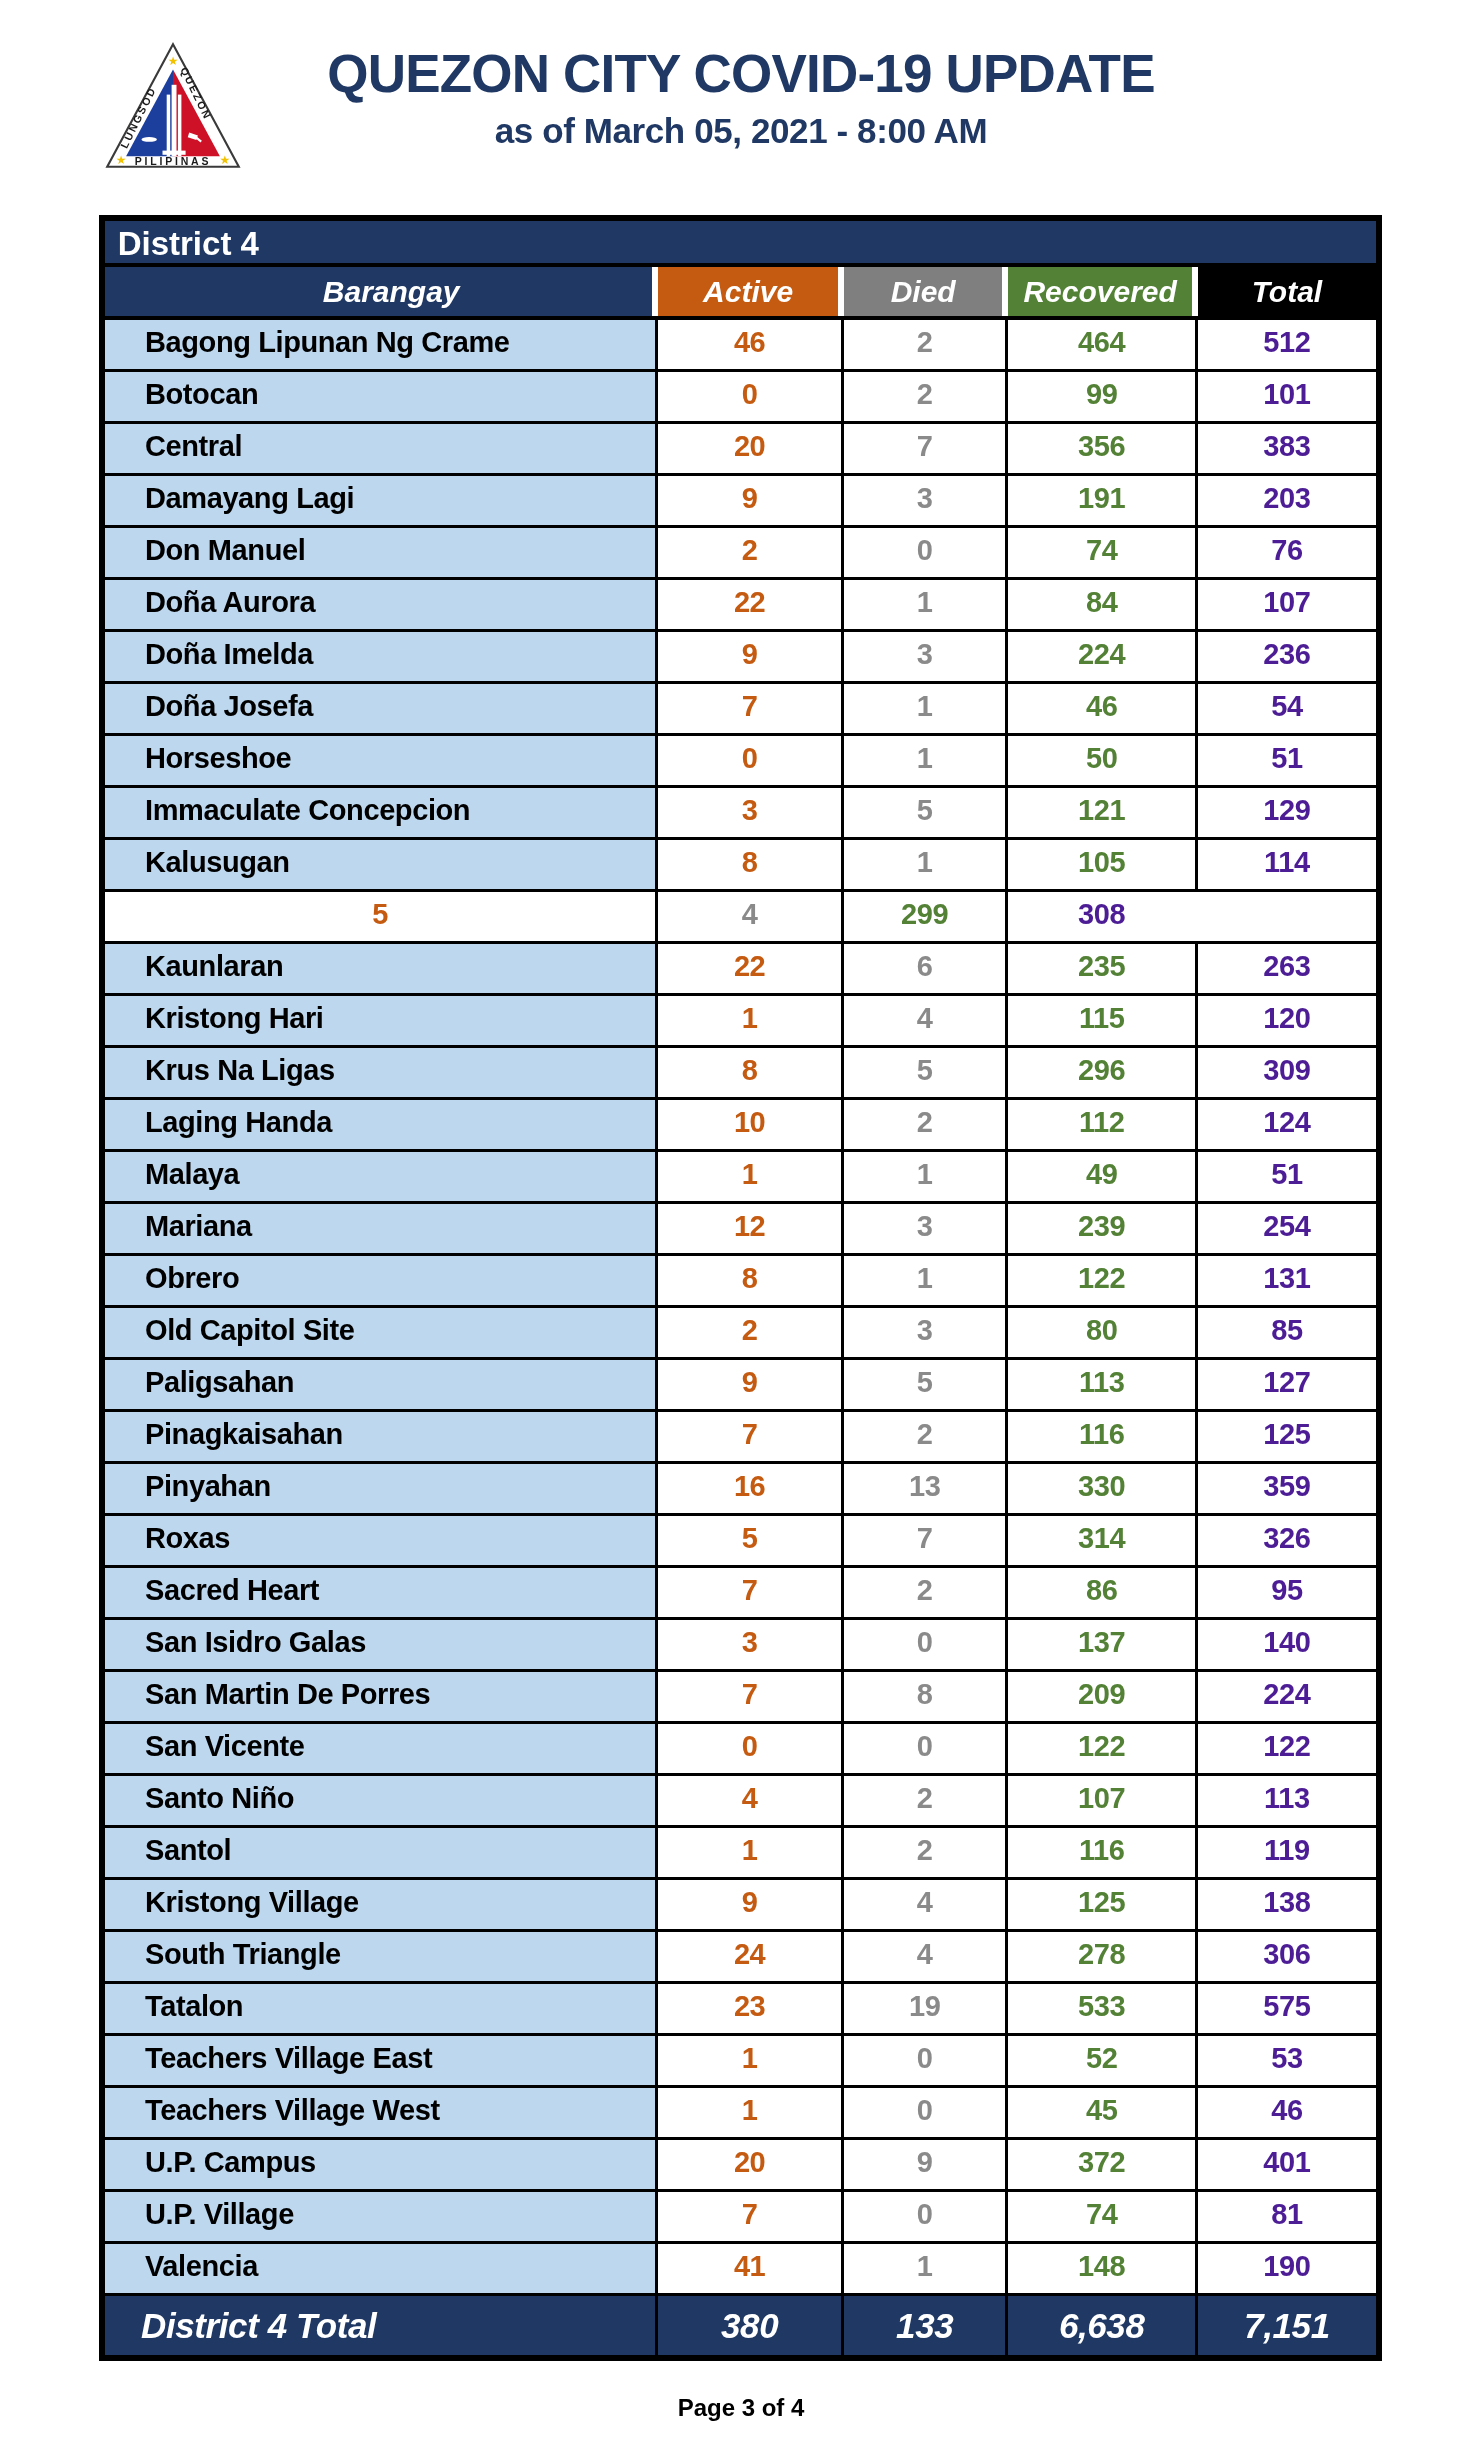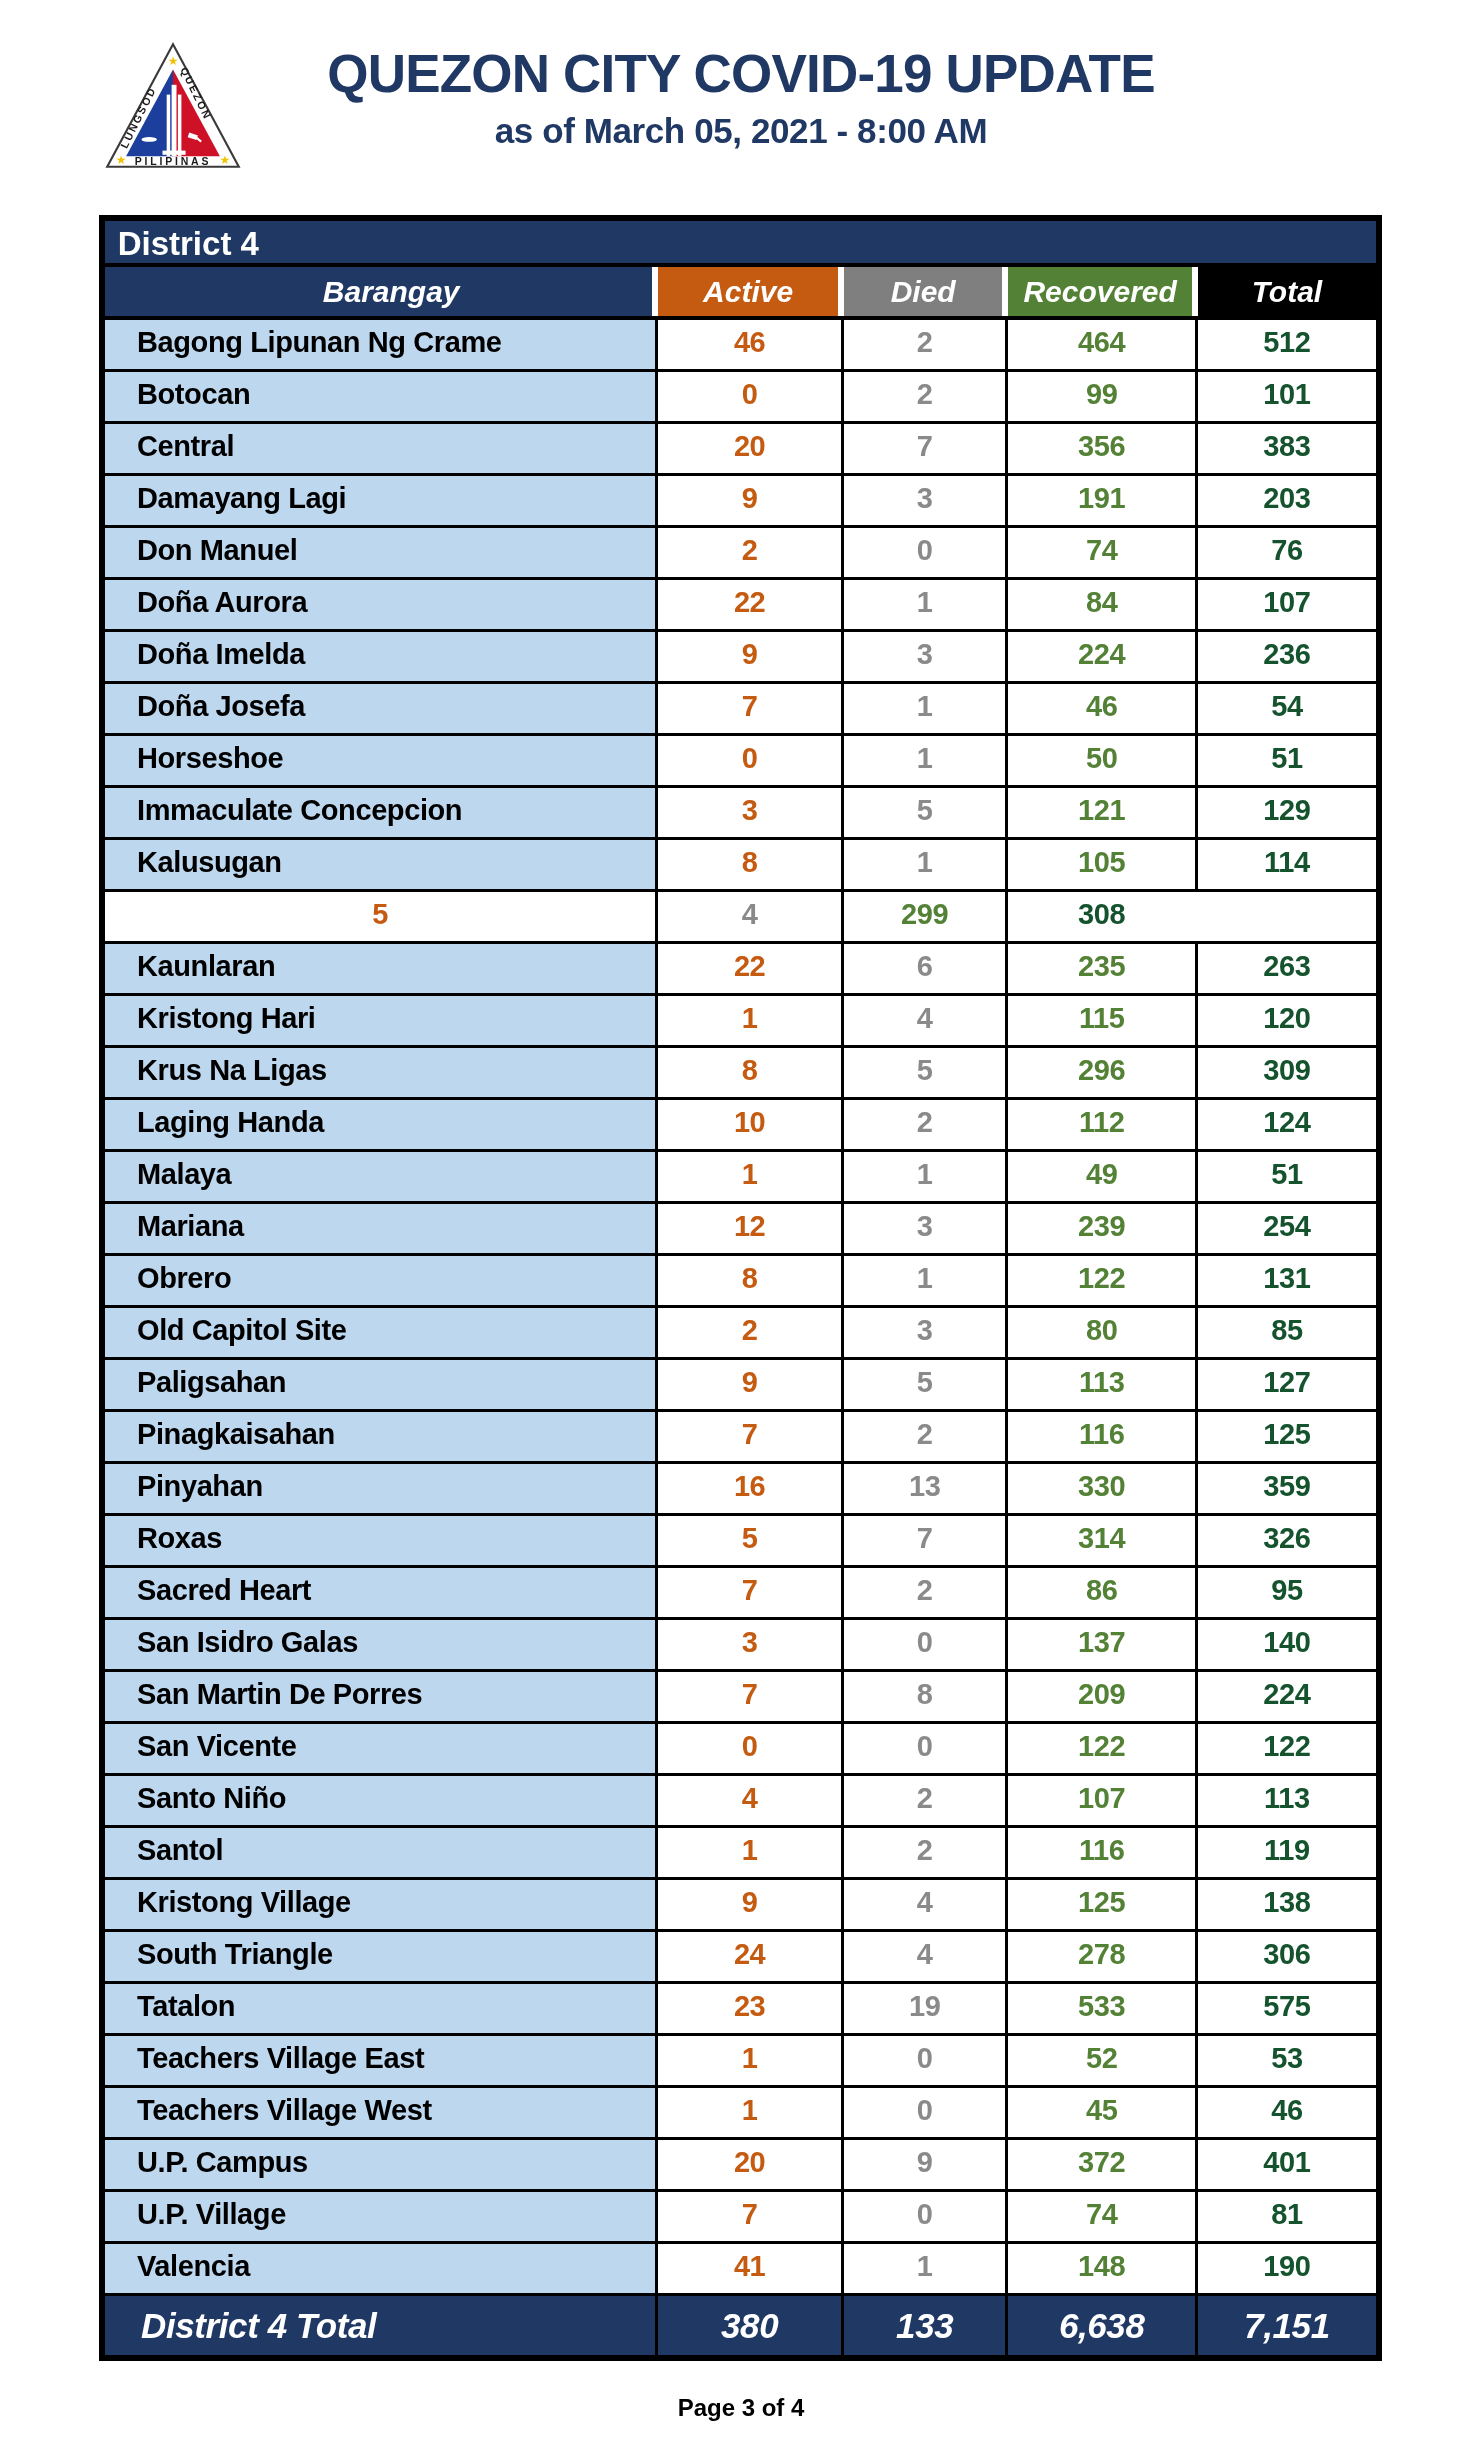--- a/index.html
+++ b/index.html
@@ -48,25 +48,25 @@
   .h-cell:first-child { border-left:none; }
   .h-cell:last-child  { border-right:none; }
 
   .t-row { height:49px; border-bottom:3.2px solid #000; background:#fff; }
   .cell {
     box-sizing:border-box; font-weight:bold; font-size:29px;
     line-height:45px; text-align:center; letter-spacing:-0.4px;
     font-stretch:condensed; overflow:hidden; white-space:nowrap;
   }
   .cell + .cell { border-left:3.2px solid #000; }
-  .cell-name  { background:#BDD7EE; text-align:left; padding-left:32px; color:#000; }
+  .cell-name  { background:#BDD7EE; text-align:left; padding-left:40px; color:#000; }
   .cell-active    { color:#C55A11; }
   .cell-died      { color:#8A8A8A; }
   .cell-recovered { color:#538135; }
-  .cell-total     { color:#14532d; }
+  .cell-total     { color:#4c1d95; }
 
   .total-row { height:59px; background:#1F3864; border-bottom:none; }
   .total-row .cell {
     color:#fff; font-style:italic; font-size:35px; line-height:59px;
   }
   .total-row .cell-name { background:transparent; padding-left:36px; }
 
   
   .page-footer {
     position:absolute; top:2394px; left:0; width:100%;

